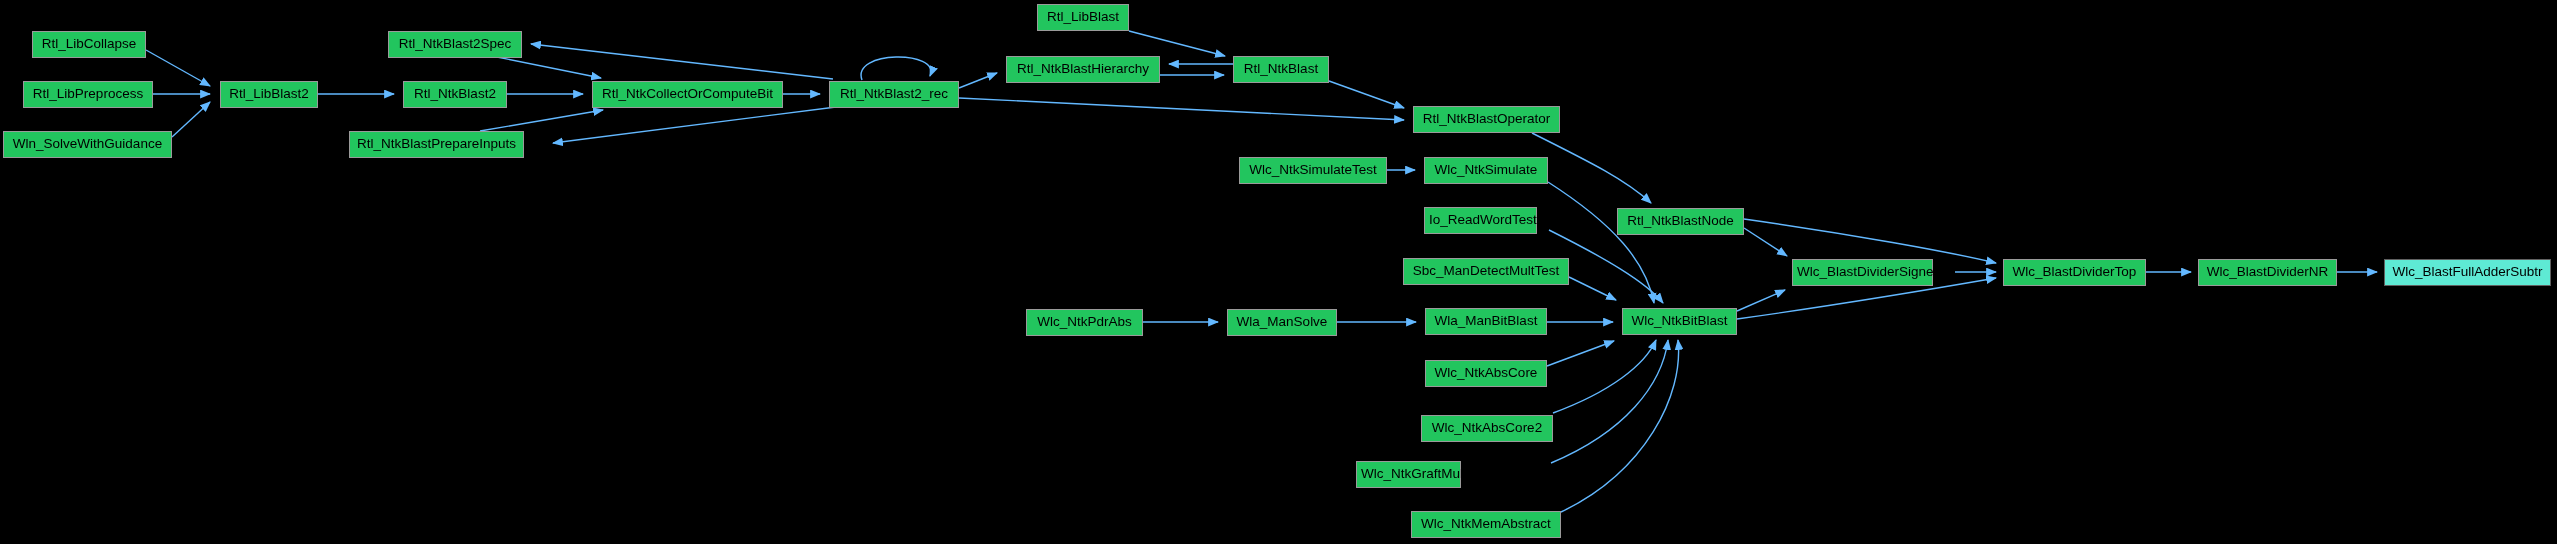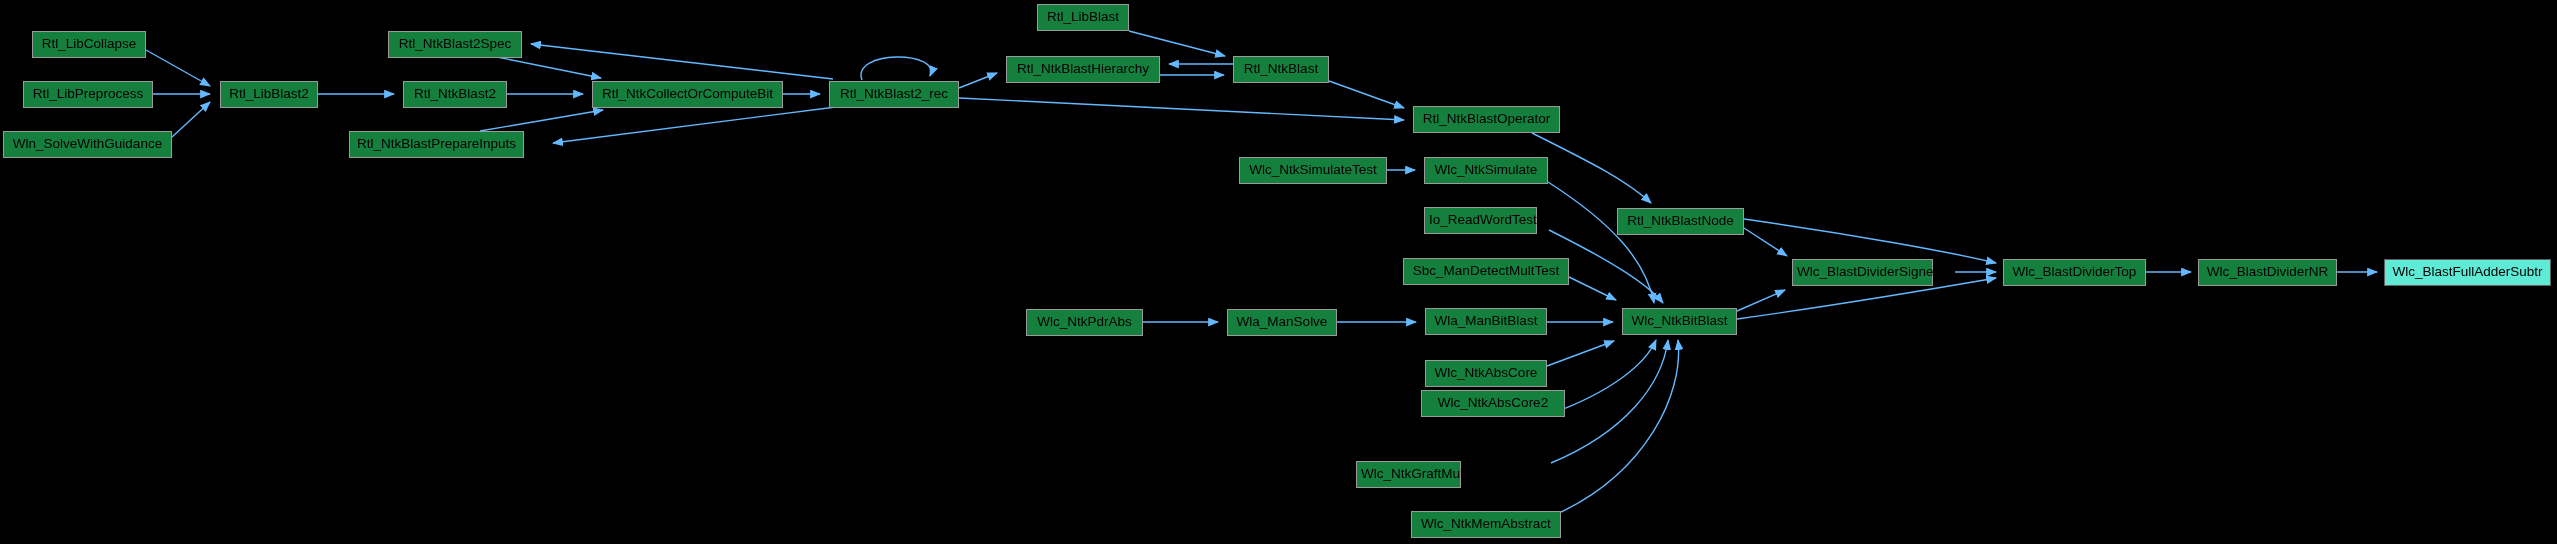--- a/index.html
+++ b/index.html
@@ -8,21 +8,21 @@
     width:2557px;height:544px;
     background:#000;
     font-family:"Liberation Sans", sans-serif;
     overflow:hidden;
   }
   #edges{position:absolute;left:0;top:0;width:2557px;height:544px;}
   .node{
     position:absolute;
     box-sizing:border-box;
     height:27px;
-    background:#15803d;
+    background:#22c55e;
     border:1px solid #9a9a9a;
     color:#000000;
     font-size:13.5px;
     line-height:24px;
     text-align:center;
     white-space:nowrap;
     cursor:pointer;
     padding:0 4px;
   }
   .node.highlight{
@@ -100,21 +100,21 @@
   <div class="node" style="left:1239px;top:157px;width:148px">Wlc_NtkSimulateTest</div>
   <div class="node" style="left:1424px;top:157px;width:124px">Wlc_NtkSimulate</div>
   <div class="node" style="left:1424px;top:207px;width:113px">Io_ReadWordTest</div>
   <div class="node" style="left:1403px;top:258px;width:166px">Sbc_ManDetectMultTest</div>
   <div class="node" style="left:1617px;top:208px;width:127px">Rtl_NtkBlastNode</div>
   <div class="node" style="left:1026px;top:309px;width:117px">Wlc_NtkPdrAbs</div>
   <div class="node" style="left:1227px;top:309px;width:110px">Wla_ManSolve</div>
   <div class="node" style="left:1425px;top:308px;width:122px">Wla_ManBitBlast</div>
   <div class="node" style="left:1622px;top:308px;width:115px">Wlc_NtkBitBlast</div>
   <div class="node" style="left:1425px;top:360px;width:122px">Wlc_NtkAbsCore</div>
-  <div class="node" style="left:1421px;top:390px;width:144px">Wlc_NtkAbsCore2</div>
+  <div class="node" style="left:1421px;top:415px;width:132px">Wlc_NtkAbsCore2</div>
   <div class="node" style="left:1356px;top:461px;width:105px">Wlc_NtkGraftMulti</div>
   <div class="node" style="left:1411px;top:511px;width:150px">Wlc_NtkMemAbstract</div>
   <div class="node" style="left:1792px;top:259px;width:141px">Wlc_BlastDividerSigned</div>
   <div class="node" style="left:2003px;top:259px;width:143px">Wlc_BlastDividerTop</div>
   <div class="node" style="left:2198px;top:259px;width:139px">Wlc_BlastDividerNR</div>
   <div class="node highlight" style="left:2384px;top:259px;width:167px">Wlc_BlastFullAdderSubtr</div>
 
 </div>
 
 </body></html>

